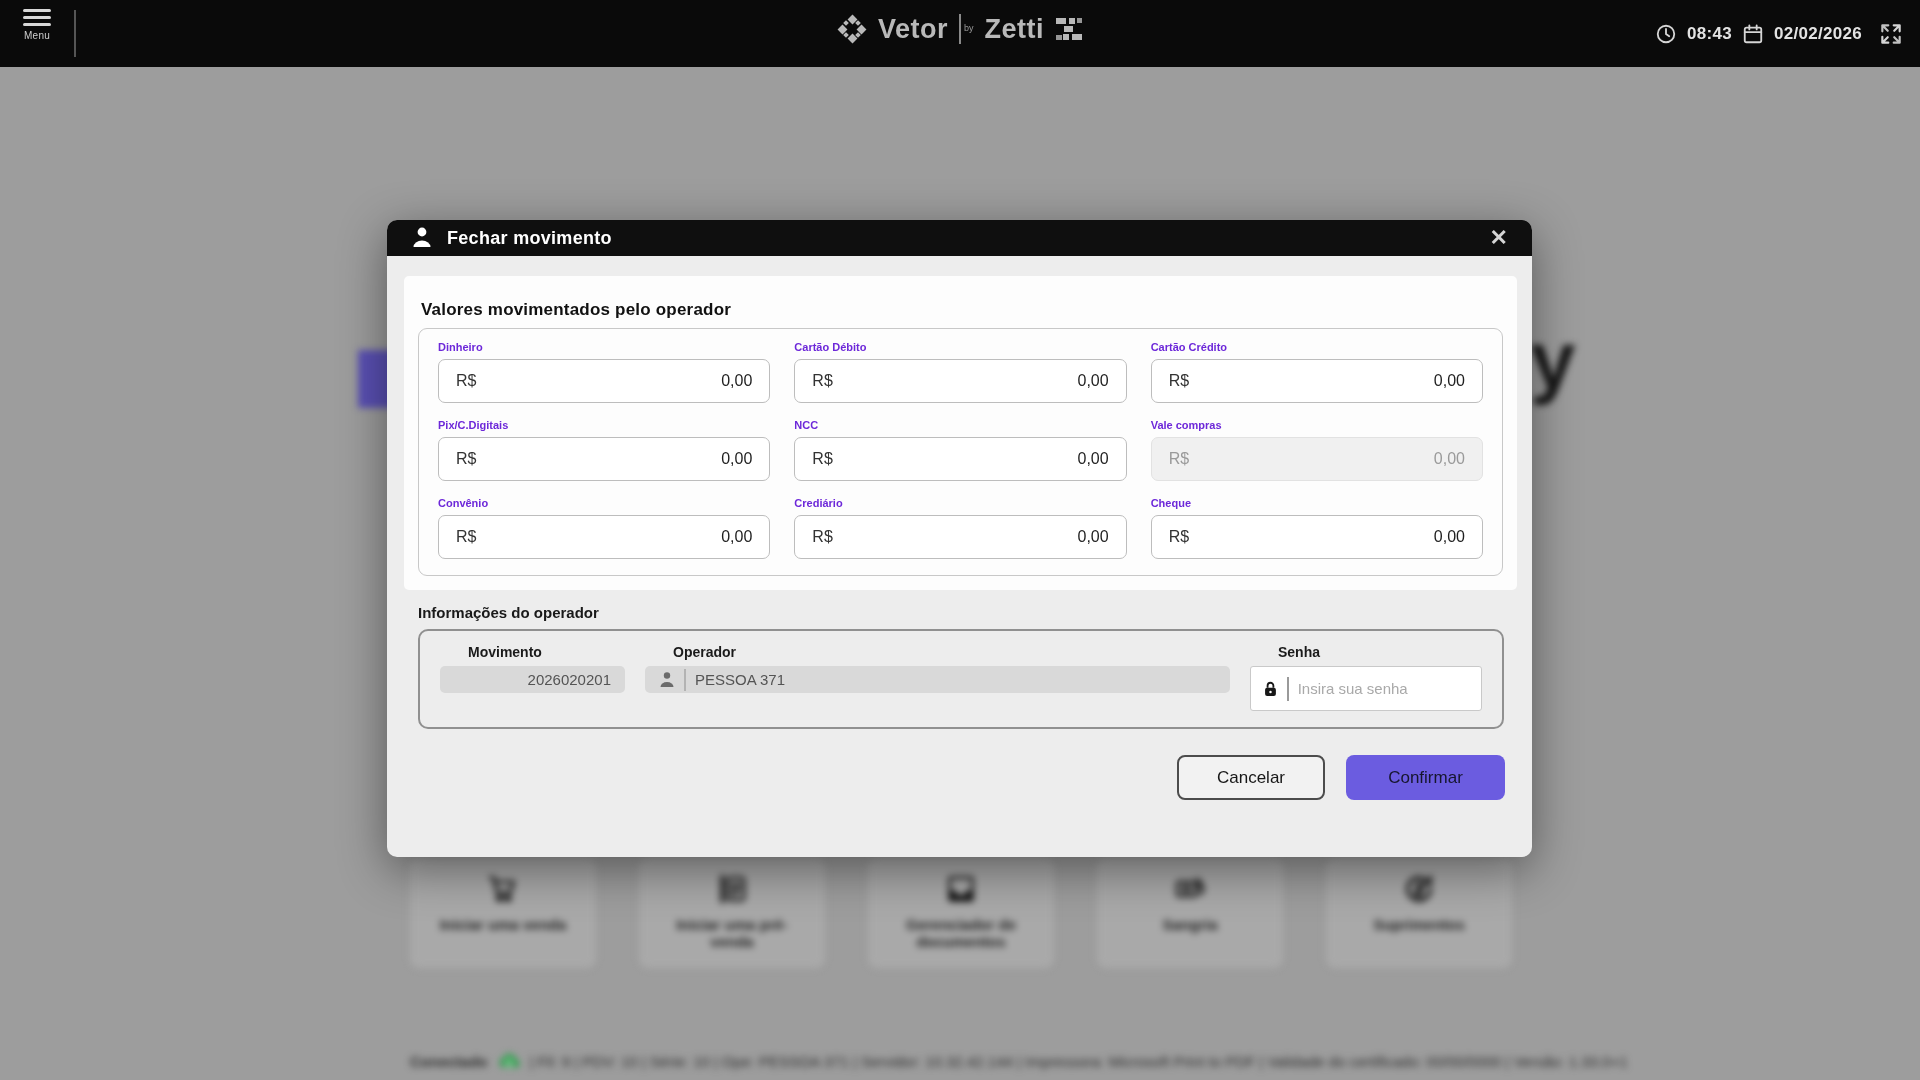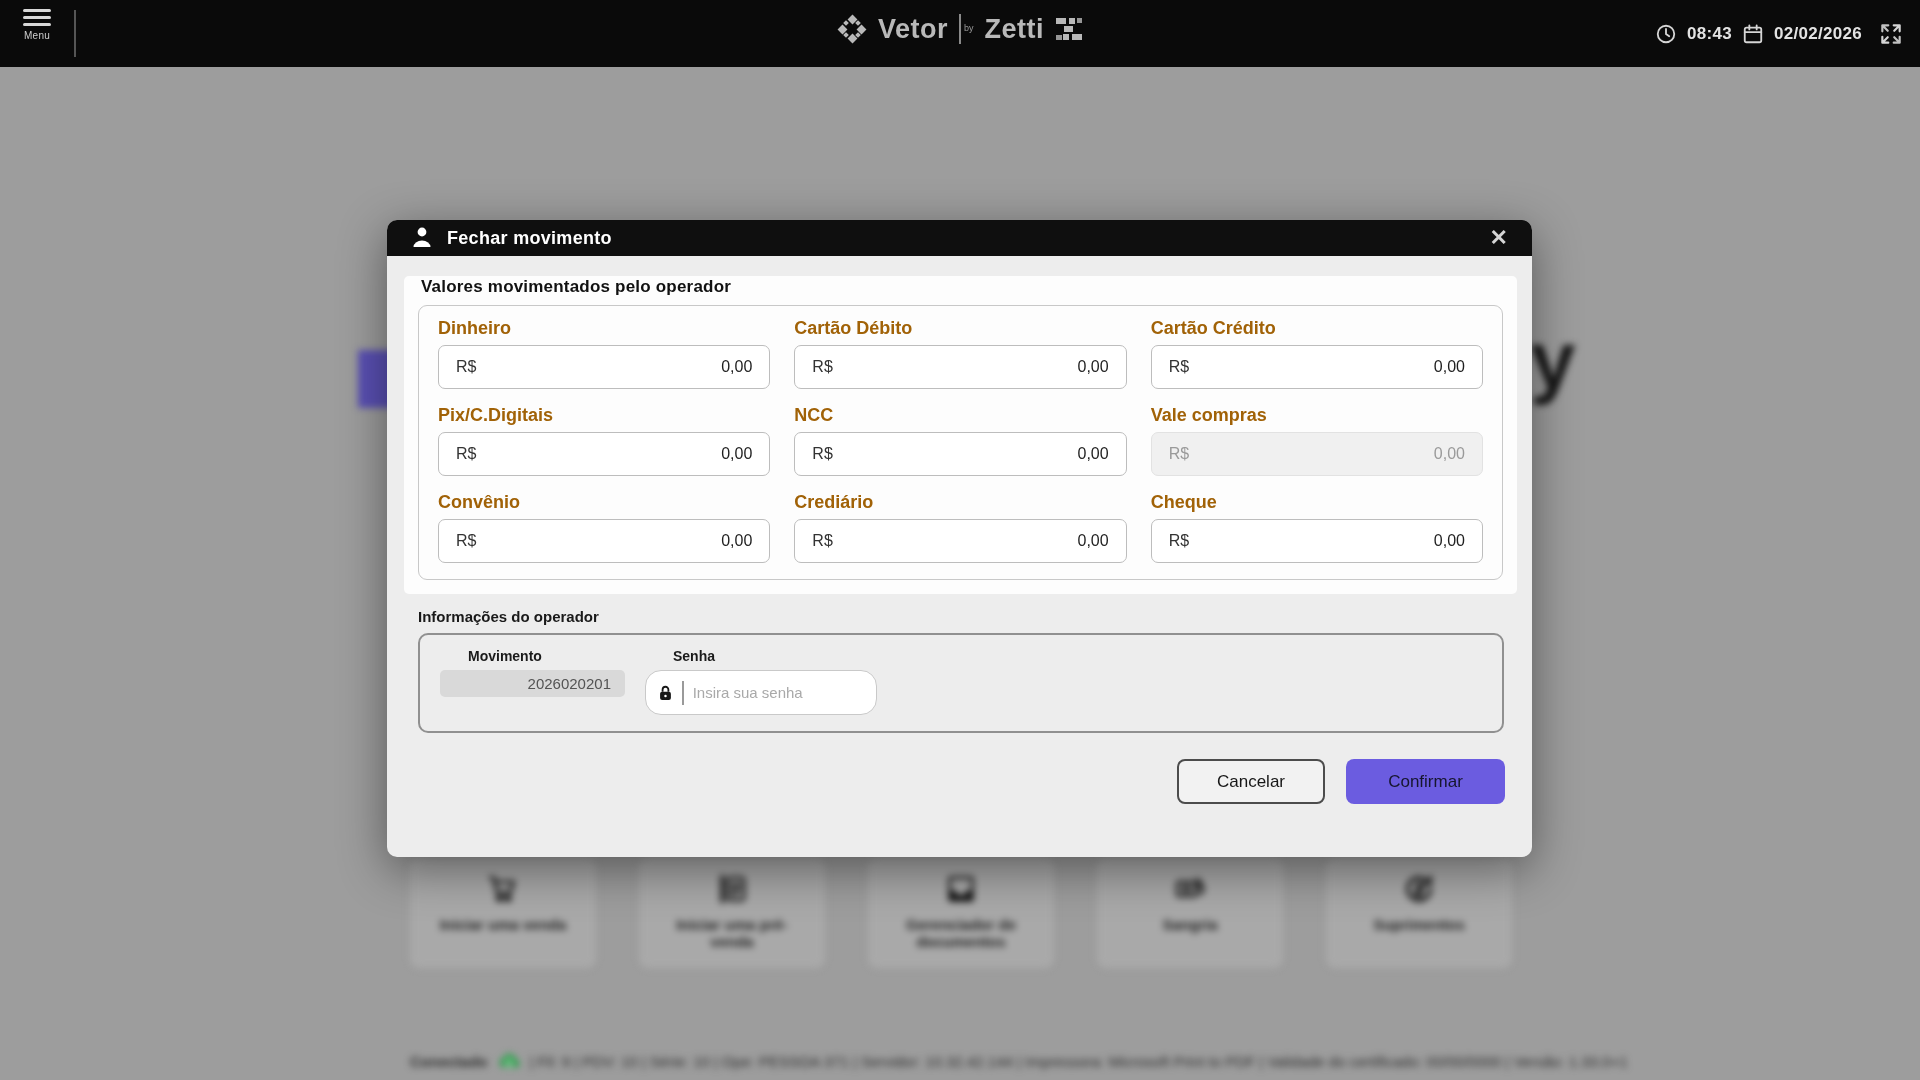--- a/index.html
+++ b/index.html
@@ -33,45 +33,45 @@
   .statusbar { position:absolute; left:410px; bottom:9px; display:flex; align-items:center; gap:9px; font-size:15px; color:#2d2d2d; }
   .statusbar .conn { font-weight:bold; }
 
   
   .modal { position:absolute; left:387px; top:220px; width:1145px; height:637px; background:#ededed;
            border-radius:10px; box-shadow:0 12px 48px rgba(0,0,0,.45); z-index:20; overflow:hidden; }
   .modal-header { height:36px; background:#0f0f0f; display:flex; align-items:center; padding:16px 24px; gap:14px; }
   .modal-title { color:#fff; font-size:18px; font-weight:bold; letter-spacing:.3px; }
   .modal-close { margin-left:auto; color:#d6d6d6; font-size:22px; font-weight:bold; cursor:pointer; line-height:1; }
 
-  .values-panel { margin:20px 15px 0 17px; background:#fdfdfd; border-radius:5px; padding:1px 14px 14px; }
+  .values-panel { margin:20px 15px 0 17px; background:#fdfdfd; border-radius:5px; padding:24px 14px 14px; }
   .values-heading { font-size:17px; font-weight:bold; color:#111; margin:0 0 8px 3px; letter-spacing:.2px; }
   .fields-box { border:1px solid #c8c8c8; border-radius:9px; padding:12px 19px 16px;
                 display:grid; grid-template-columns:repeat(3,1fr); column-gap:24px; row-gap:16px; }
-  .money-field label { display:block; font-size:18px; font-weight:bold; color:#a16207; margin-bottom:6px; }
+  .money-field label { display:block; font-size:11px; font-weight:bold; color:#6d28d9; margin-bottom:6px; }
   .money-input { height:44px; background:#fff; border:1px solid #bdbdbd; border-radius:7px;
                  display:flex; align-items:center; padding:0 17px; font-size:16px; color:#222; cursor:text; }
   .money-input .cur { color:#333; }
   .money-input .val { margin-left:auto; color:#1f1f1f; }
   .money-field.disabled .money-input { background:#f0f0f0; border-color:#e2e2e2; color:#9a9a9a; cursor:default; }
   .money-field.disabled .money-input .cur, .money-field.disabled .money-input .val { color:#9a9a9a; }
 
   .info-heading { margin:14px 0 8px 31px; font-size:15px; font-weight:bold; color:#1a1a1a; }
   .info-box { margin:0 28px 0 31px; border:2px solid #909090; border-radius:10px; padding:13px 20px 16px;
               display:flex; gap:20px; }
   .info-field label { display:block; font-size:14px; font-weight:bold; color:#1a1a1a; margin-bottom:6px;margin-left:28px; }
   .ro-box { height:27px; background:#d9d9d9; border-radius:5px; display:flex; align-items:center; padding:0 14px;
             font-size:15px; color:#545454; }
   .mov { width:185px; }
   .mov .ro-box { justify-content:flex-end; }
   .ope { flex:1; }
   .ope .ro-box { gap:9px; }
   .ro-sep { width:2px; height:22px; background:#b3b3b3; }
   .senha { width:232px; }
-  .senha-box { height:45px; background:#fff; border:1px solid #c9c9c9; border-radius:16px;
+  .senha-box { height:45px; background:#fff; border:1px solid #c9c9c9; border-radius:3px;
                display:flex; align-items:center; padding:0 12px; gap:9px; }
   .senha-sep { width:2px; height:24px; background:#9a9a9a; }
   .senha-box input { border:0; outline:0; width:100%; font-size:15px; color:#333; background:transparent;
                      font-family:"Liberation Sans", sans-serif; }
   .senha-box input::placeholder { color:#a9a9a9; }
 
   .actions { display:flex; justify-content:flex-end; gap:21px; margin:26px 27px 0 0; }
   .btn { height:45px; border-radius:8px; font-size:17px; font-weight:normal; display:flex; align-items:center;
          justify-content:center; cursor:pointer; font-family:"Liberation Sans", sans-serif; }
   .btn-cancel { width:148px; background:#f2f2f2; border:2px solid #4c4c4c; color:#171717; }
@@ -291,20 +291,31 @@
   </div>
 
   <div class="info-heading">Informações do operador</div>
   <div class="info-box">
     <div class="info-field mov">
       <label>Movimento</label>
       <div class="ro-box">
         <span>2026020201</span>
       </div>
     </div>
+    <div class="info-field ope">
+      <label>Operador</label>
+      <div class="ro-box">
+        <svg width="16" height="18" viewBox="0 0 16 18">
+          <circle cx="8" cy="4.5" r="3.2" fill="#6b6b6b"></circle>
+            <path d="M1.5 16a6.5 5 0 0 1 13 0z" fill="#6b6b6b"></path>
+        </svg>
+        <span class="ro-sep"></span>
+        <span>PESSOA 371</span>
+      </div>
+    </div>
     <div class="info-field senha">
       <label>Senha</label>
       <div class="senha-box">
         <svg width="18" height="20" viewBox="0 0 18 20">
           <rect x="2.5" y="8.5" width="13" height="10" rx="2.5" fill="#171717"></rect>
           <path d="M5.5 8.5V6a3.5 3.5 0 0 1 7 0v2.5" fill="none" stroke="#171717" stroke-width="2.2"></path>
           <circle cx="9" cy="13.5" r="1.5" fill="#fff"></circle>
         </svg>
         <span class="senha-sep"></span>
         <input type="password" placeholder="Insira sua senha" style="">

